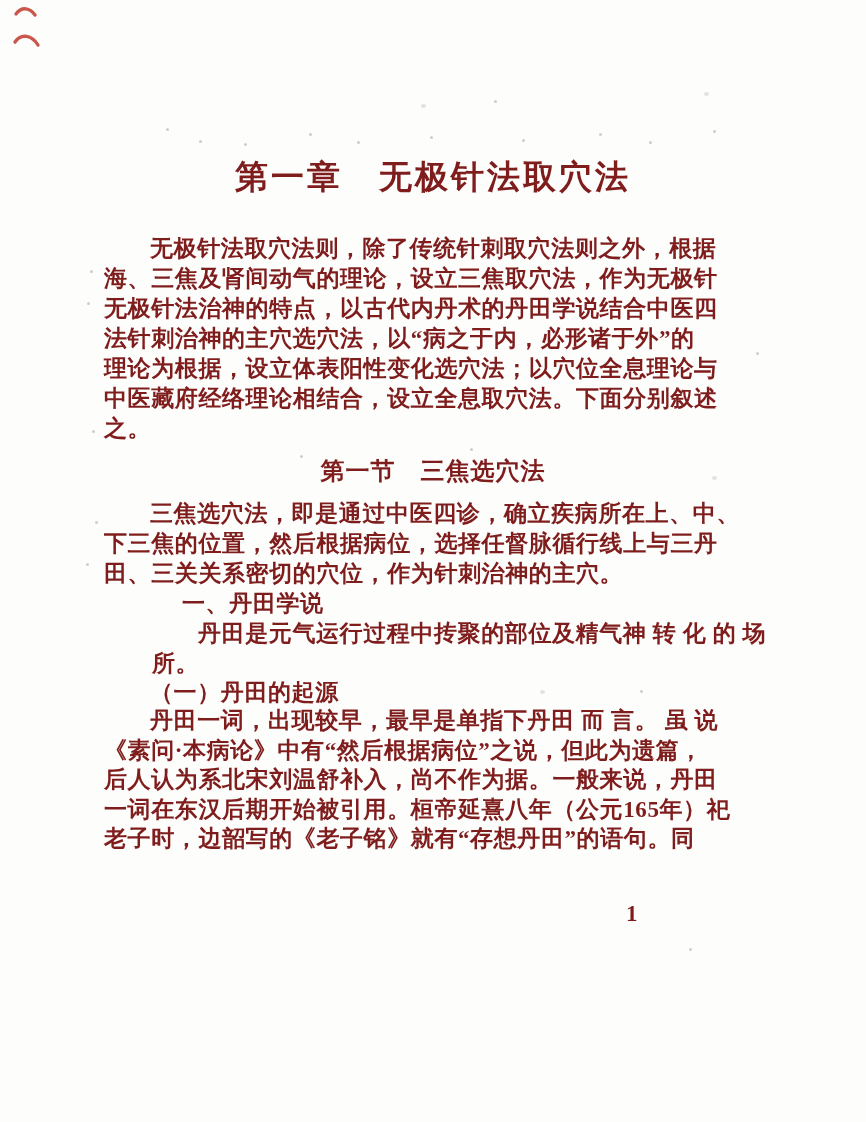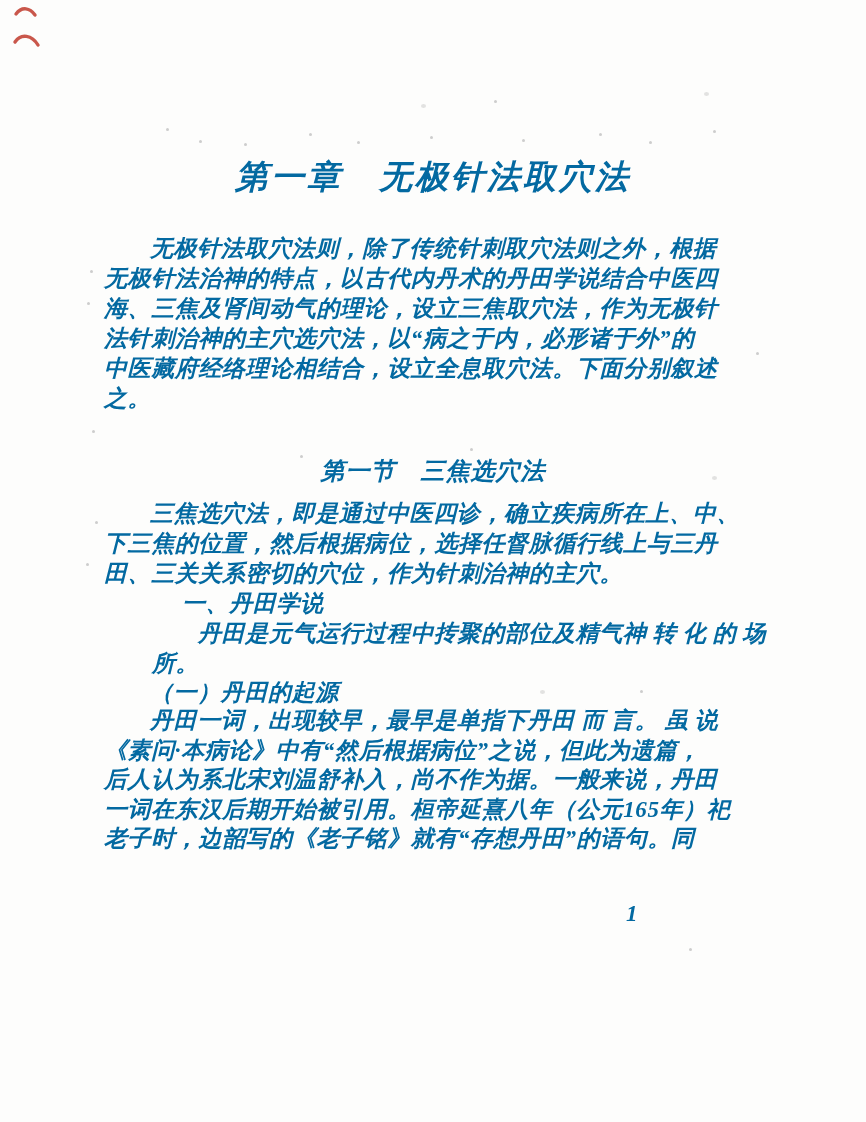--- a/index.html
+++ b/index.html
@@ -3,22 +3,21 @@
 <meta charset="utf-8">
 <style>
   html,body{margin:0;padding:0;background:#e8e8e8;}
   .page{
     position:relative;
     width:866px;height:1122px;
     margin:0 auto;
     background:#fdfdfc;
     overflow:hidden;
     font-family:"Liberation Serif","DejaVu Serif",serif;
-    color:#0369a1;
-    font-style:italic;
+    color:#7f1d1d;
   }
   .title{
     position:absolute;top:156px;left:0;width:100%;
     margin:0;text-align:center;
     font-size:33px;line-height:42px;font-weight:700;letter-spacing:3px;
   }
   .para{position:absolute;left:104px;width:622px;}
   .ln{
     font-size:23px;line-height:30px;font-weight:700;
     letter-spacing:0.6px;white-space:pre;
@@ -87,23 +86,24 @@
     <i style="left:689px;top:948px;"></i>
     <i style="left:300px;top:455px;"></i>
     <i style="left:470px;top:448px;"></i>
     <i class="big" style="left:540px;top:690px;"></i>
   </div>
 
   <h1 class="title">第一章　无极针法取穴法</h1>
 
   <div class="para p1">
     <div class="ln indent">无极针法取穴法则，除了传统针刺取穴法则之外，根据</div>
+    <div class="ln">海、三焦及肾间动气的理论，设立三焦取穴法，作为无极针</div>
     <div class="ln">无极针法治神的特点，以古代内丹术的丹田学说结合中医四</div>
-    <div class="ln">海、三焦及肾间动气的理论，设立三焦取穴法，作为无极针</div>
     <div class="ln">法针刺治神的主穴选穴法，以“病之于内，必形诸于外”的</div>
+    <div class="ln">理论为根据，设立体表阳性变化选穴法；以穴位全息理论与</div>
     <div class="ln">中医藏府经络理论相结合，设立全息取穴法。下面分别叙述</div>
     <div class="ln">之。</div>
   </div>
 
   <h2 class="sec">第一节　三焦选穴法</h2>
 
   <div class="para p2">
     <div class="ln indent">三焦选穴法，即是通过中医四诊，确立疾病所在上、中、</div>
     <div class="ln">下三焦的位置，然后根据病位，选择任督脉循行线上与三丹</div>
     <div class="ln">田、三关关系密切的穴位，作为针刺治神的主穴。</div>

